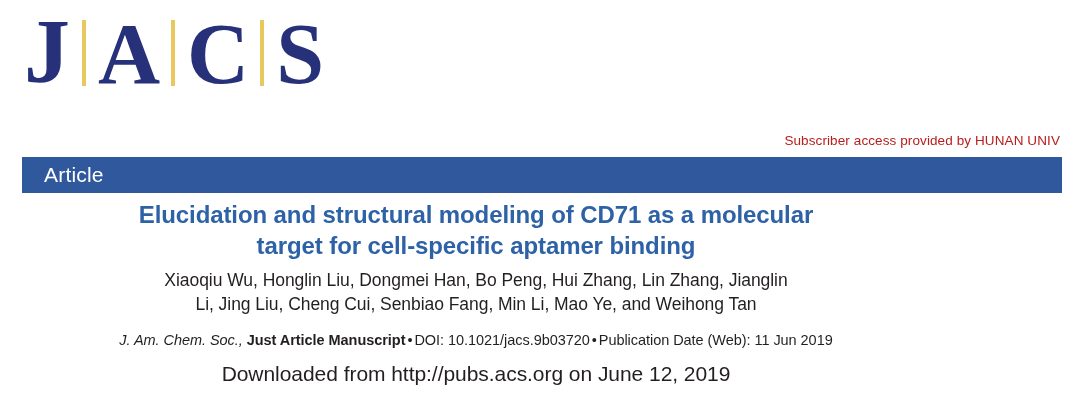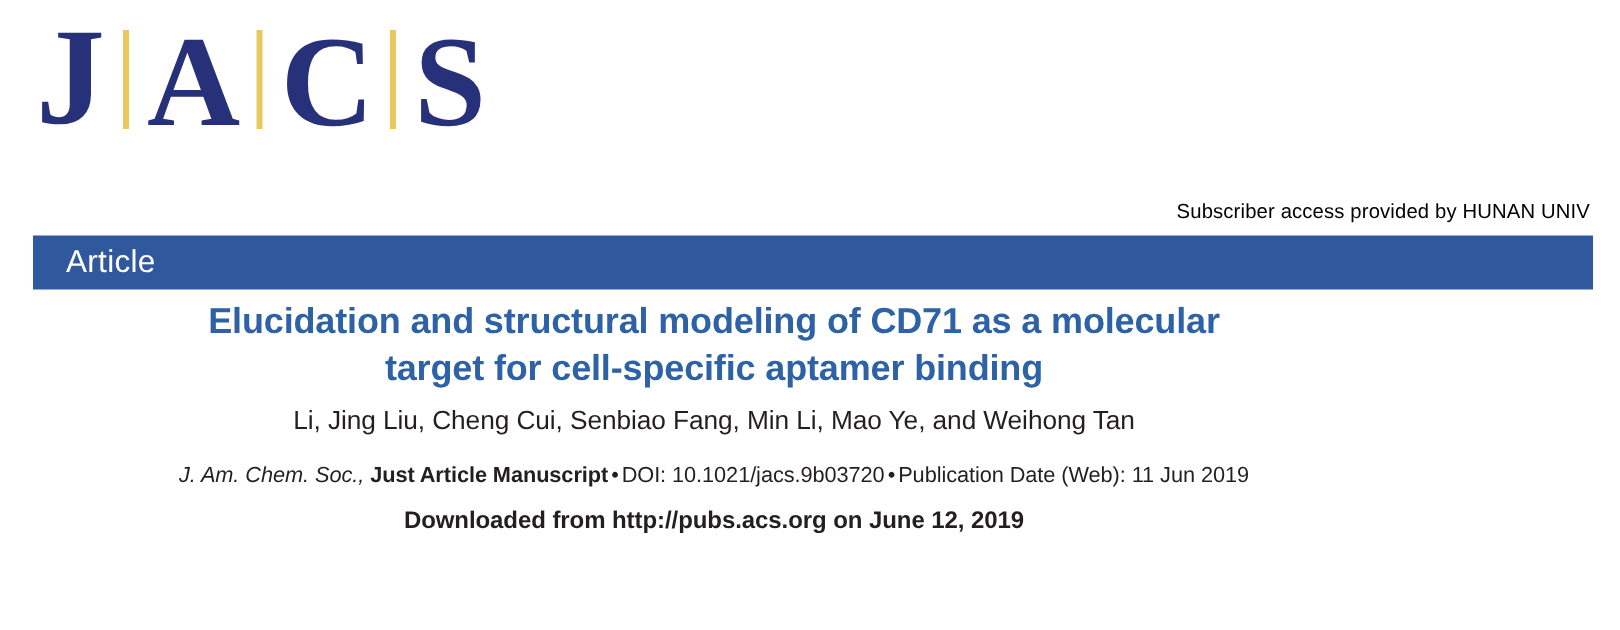--- a/index.html
+++ b/index.html
@@ -59,21 +59,21 @@
     padding-left: 48px;
     white-space: nowrap;
   }
 
   
   #subscriber-line {
     position: absolute;
     right: 20px;
     top: 133px;
     font-size: 13.5px;
-    color: #000000;
+    color: #b91c1c;
     white-space: nowrap;
     letter-spacing: 0.1px;
   }
 
   
   #article-banner {
     position: absolute;
     left: 22px;
     top: 157px;
     width: 1040px;
@@ -132,22 +132,22 @@
   }
   #citation-line .cit-status {
     font-weight: 700;
   }
   #citation-line .cit-sep {
     padding: 0 2px;
   }
 
   #downloaded-line {
     margin-top: 14px;
-    font-size: 16px;
-    font-weight: 700;
+    font-size: 21px;
+    font-weight: 400;
     color: #231f20;
     letter-spacing: -0.05px;
   }
 </style>
 </head>
 <body>
 
 <div id="masthead">
 
   <div id="jacs-logo">
@@ -166,20 +166,21 @@
 
 <div id="article-banner">
   <span id="article-banner-label">Article</span>
 </div>
 
 <div id="article-block">
 
   <h1 id="article-title">Elucidation and structural modeling of CD71 as a molecular target for cell-specific aptamer binding</h1>
 
   <div id="authors">
+    <span class="author-line">Xiaoqiu Wu, Honglin Liu, Dongmei Han, Bo Peng, Hui Zhang, Lin Zhang, Jianglin</span>
     <span class="author-line">Li, Jing Liu, Cheng Cui, Senbiao Fang, Min Li, Mao Ye, and Weihong Tan</span>
   </div>
 
   <div id="citation-line">
     <span class="cit-journal">J. Am. Chem. Soc.,</span>
     <span class="cit-status">Just Article Manuscript</span><span class="cit-sep">•</span><span>DOI: 10.1021/jacs.9b03720</span><span class="cit-sep">•</span><span>Publication Date (Web): 11 Jun 2019</span>
   </div>
 
   <div id="downloaded-line">Downloaded from http://pubs.acs.org on June 12, 2019</div>
 </div>

